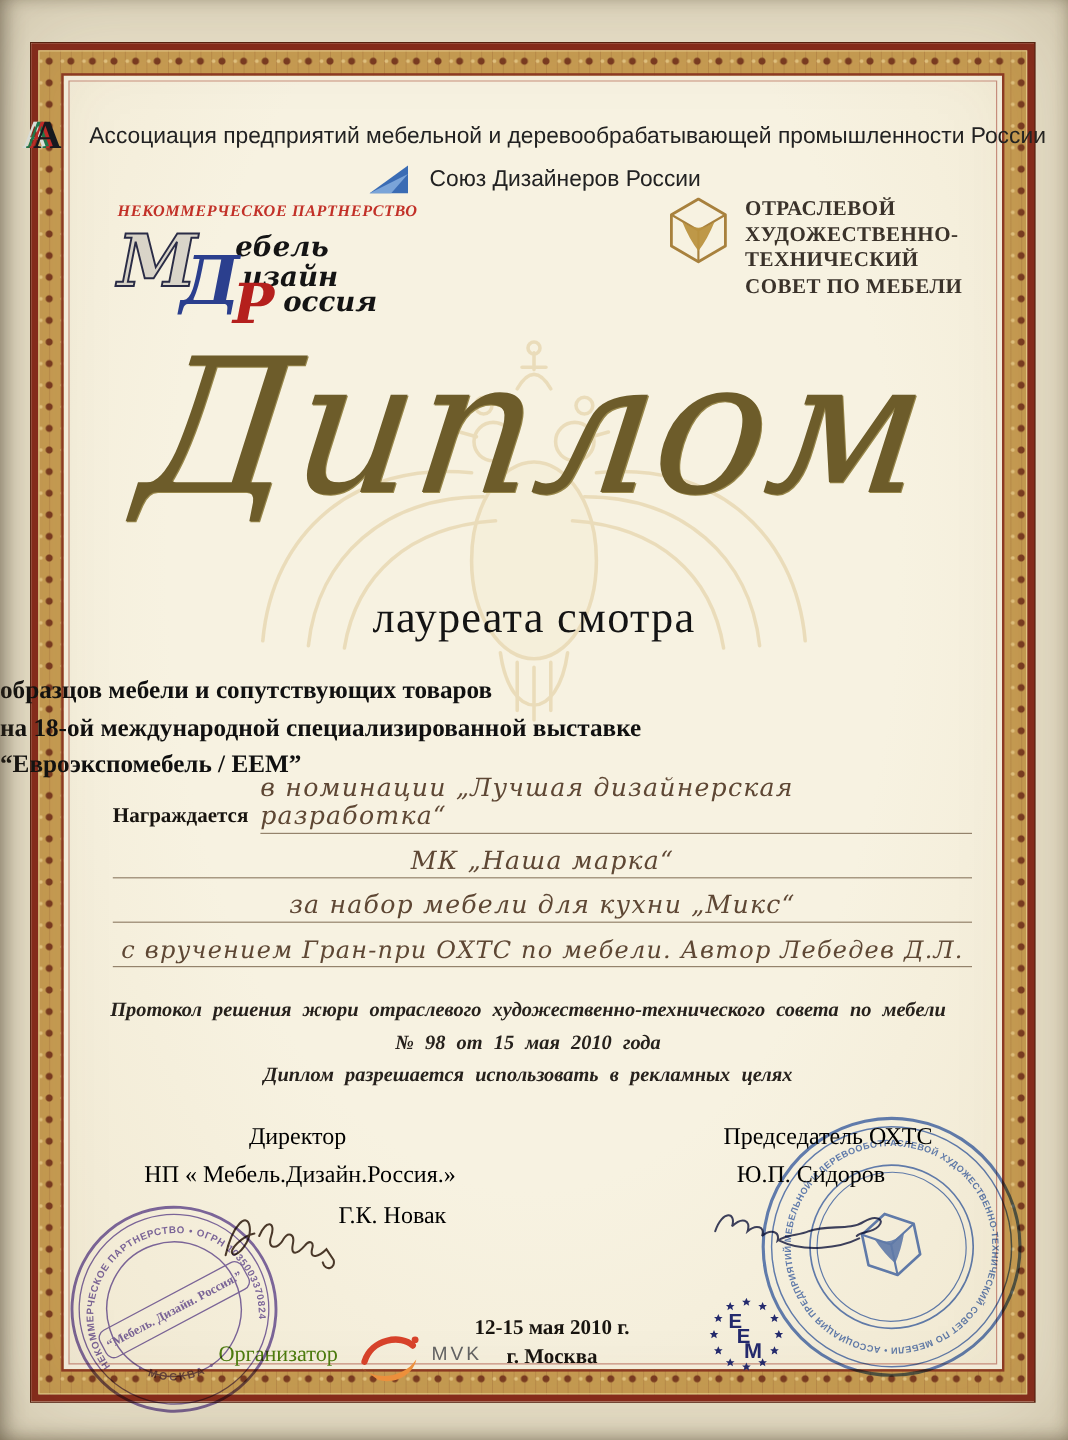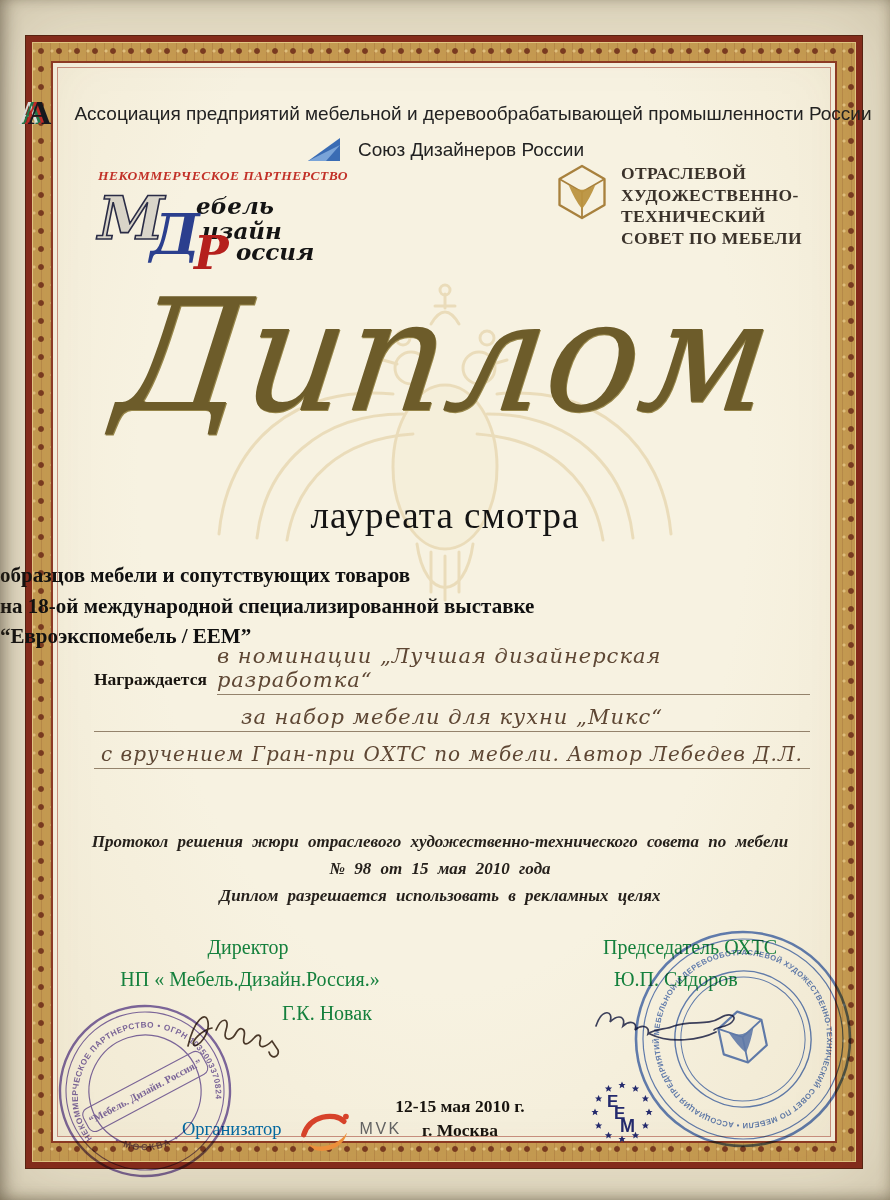--- a/index.html
+++ b/index.html
@@ -59,34 +59,34 @@
   .award-row1{display:flex;align-items:flex-end;}
   .award-label{font:bold 17.5px "Liberation Serif",serif;color:#18140f;white-space:nowrap;padding-bottom:5px;}
   .aline{flex:1;margin-left:10px;border-bottom:1.6px solid #94836c;padding-bottom:2px;}
   .aline-full{height:34px;border-bottom:1.6px solid #94836c;display:flex;align-items:flex-end;
      justify-content:center;padding-bottom:2px;}
   .r4 .hand{font-size:20px;}
   
   .protocol{position:absolute;left:50px;right:60px;top:828px;text-align:center;z-index:3;
      font:bold italic 17px "Liberation Serif",serif;line-height:27px;word-spacing:5px;color:#26211c;}
   
-  .sig-text{position:absolute;z-index:4;font-size:20px;color:#15803d;}
+  .sig-text{position:absolute;z-index:4;font-size:20px;color:#000000;}
   .dir-title{left:128px;top:936px;width:240px;text-align:center;}
   .dir-org{left:100px;top:968px;width:300px;text-align:center;}
   .dir-name{left:282px;top:1002px;}
   .ch-title{left:565px;top:936px;width:250px;text-align:center;}
   .ch-name{left:614px;top:968px;}
   .sig-svg{position:absolute;z-index:5;}
   
   .stamp{position:absolute;z-index:30;mix-blend-mode:multiply;}
   .stamp-purple{left:56px;top:1002px;opacity:.88;transform:rotate(-18deg);}
   .stamp-blue{left:632px;top:928px;opacity:.8;transform:rotate(-12deg);}
   
   .footer-org{position:absolute;left:182px;top:1106px;z-index:3;display:flex;align-items:center;gap:10px;}
-  .footer-org .lbl{font-size:18.5px;color:#0369a1;}
+  .footer-org .lbl{font-size:18.5px;color:#4d7c0f;}
   .mvk-text{font-family:"Liberation Sans",sans-serif;font-weight:normal;font-size:16px;
      letter-spacing:2.5px;color:#636363;}
   .dates{position:absolute;left:360px;top:1094px;width:200px;text-align:center;z-index:3;
      font-weight:bold;font-size:17.5px;line-height:24px;color:#18140f;}
   .eem-logo{position:absolute;left:588px;top:1078px;z-index:3;}
 </style>
 </head>
 <body>
 
 <div class="photo">
@@ -173,20 +173,23 @@
     <div>на 18-ой международной специализированной выставке</div>
     <div>“Евроэкспомебель / ЕЕМ”</div>
   </div>
 
   <div class="award">
     <div class="award-row1">
       <span class="award-label">Награждается</span>
       <span class="aline"><span class="hand">в номинации „Лучшая дизайнерская разработка“</span></span>
     </div>
     <div class="aline-full">
+      <span class="hand">МК „Наша марка“</span>
+    </div>
+    <div class="aline-full">
       <span class="hand">за набор мебели для кухни „Микс“</span>
     </div>
     <div class="aline-full r4">
       <span class="hand">с вручением Гран-при ОХТС по мебели. Автор Лебедев Д.Л.</span>
     </div>
   </div>
 
   <div class="protocol">
     <div>Протокол решения жюри отраслевого художественно-технического совета по мебели</div>
     <div>№ 98 от 15 мая 2010 года</div>

